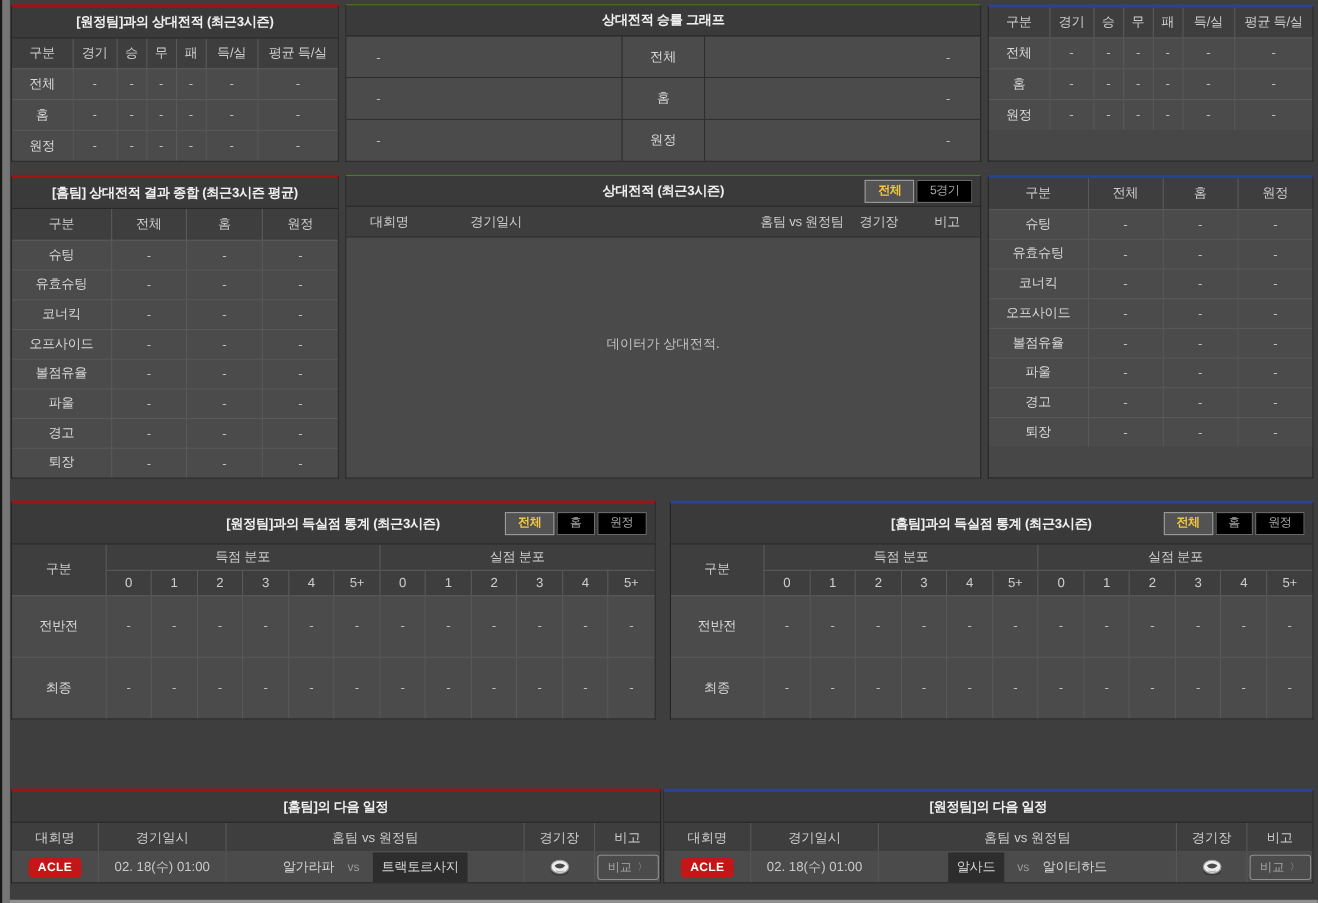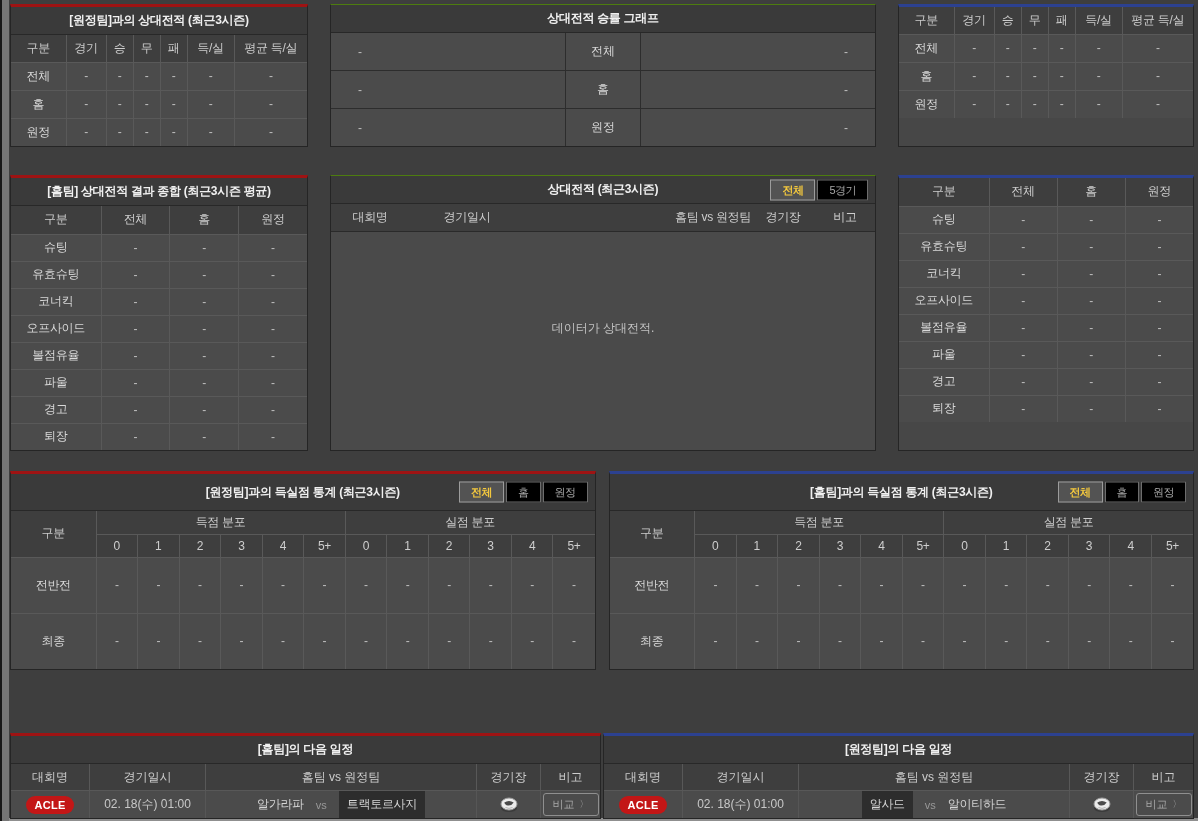--- a/index.html
+++ b/index.html
@@ -7,22 +7,22 @@
   body {
     width:1198px; height:821px; position:relative; overflow:hidden;
     background:#3e3e3e;
     font-family:"Liberation Sans","DejaVu Sans",sans-serif;
   }
   .gutter-left { position:absolute; left:0; top:0; bottom:0; width:9px;
     background:#767676; border-left:2px solid #181818; }
   .gutter-bottom { position:absolute; left:9px; right:0; bottom:0; height:3px; background:#8f8f8f; }
   .page { position:absolute; left:9px; top:0; right:0; bottom:3px; padding:4px 4px 0 1px; }
 
-  .row { display:flex; gap:22px; }
-  .row.r2 { margin-top:28px; }
+  .row { display:flex; gap:6px; }
+  .row.r2 { margin-top:12px; }
   .row.r3 { margin-top:20px; gap:13px; }
   .row.r4 { margin-top:63px; gap:2px; }
 
   .panel { background:#474747; border:1px solid #252525; display:flex; flex-direction:column; position:relative; }
   .panel.red  { border-top:3px solid #9e1313; }
   .panel.blue { border-top:3px solid #2c4190; }
   .panel.plain{ border-top:1px solid #4d7c0f; }
   .w-side { width:298px; flex:none; }
   .w-side2{ width:296px; flex:none; }
   .w-mid  { flex:1; }
@@ -66,21 +66,21 @@
 
   .sched-head { height:27px; flex:none; background:#3e3e3e; display:flex; align-items:stretch;
     font-size:12px; color:#cecece; border-bottom:1px solid #585858; }
   .sched-head .scol { display:flex; align-items:center; justify-content:center; border-left:1px solid #585858; }
   .sched-head .scol:first-child { border-left:none; }
   .sched-row { flex:1; display:flex; align-items:stretch; background:#4b4b4b; font-size:12px; color:#c8c8c8; }
   .scell { display:flex; align-items:center; justify-content:center; border-left:1px solid #565656; }
   .scell:first-child { border-left:none; }
 
   .league-badge { background:#c31616; color:#ffffff; font-size:11px; font-weight:bold;
-    padding:3px 8px; border-radius:9px; letter-spacing:0.3px; }
+    padding:3px 8px; border-radius:4px; letter-spacing:0.3px; }
   .team { color:#d6d6d6; letter-spacing:-0.3px; }
   .team.boxed { background:#2d2d2d; padding:5px 8px; }
   .vs { color:#999999; font-size:11px; margin:0 12px; }
   .compare-btn { font-family:inherit; background:transparent; border:1px solid #8f8f8f; border-radius:3px;
     color:#a8a8a8; font-size:11px; padding:3px 9px; cursor:pointer; display:inline-flex; align-items:center; gap:5px; }
   .compare-btn .arr { font-size:9px; color:#a0a0a0; }
   .ball { display:inline-flex; cursor:pointer; }
 </style>
 </head>
 <body>

